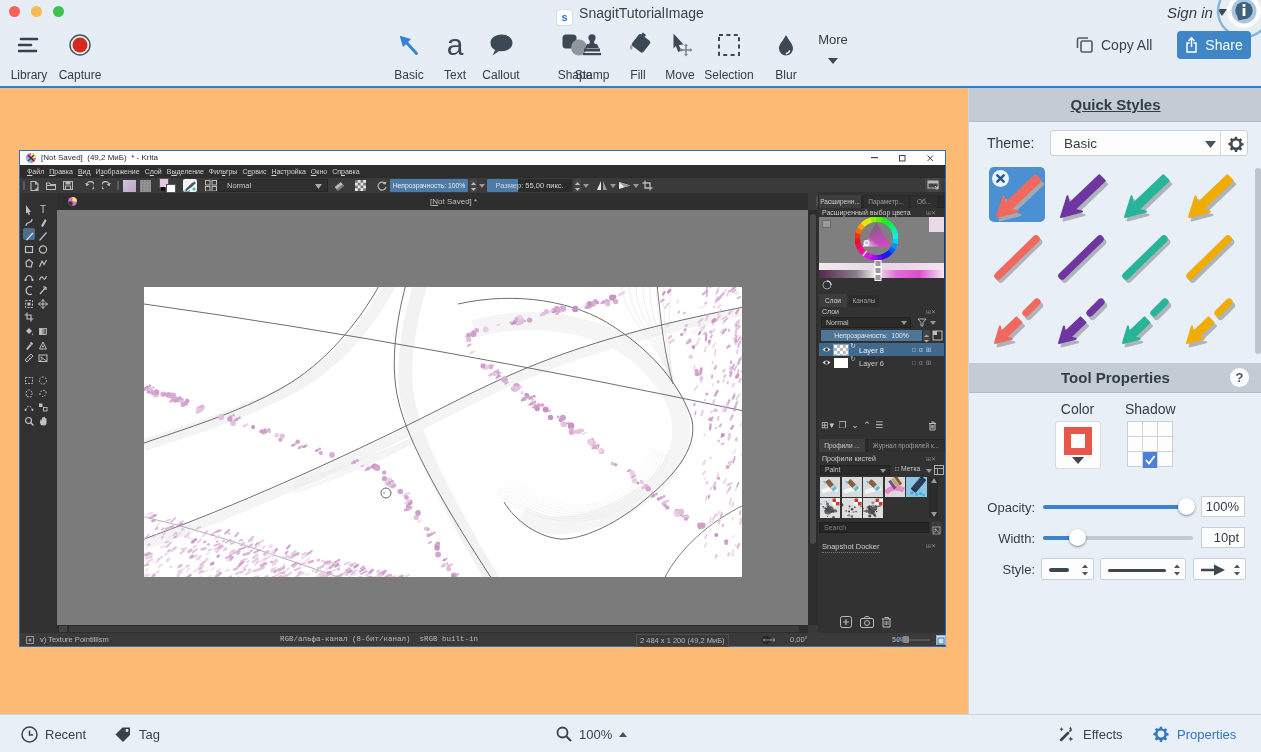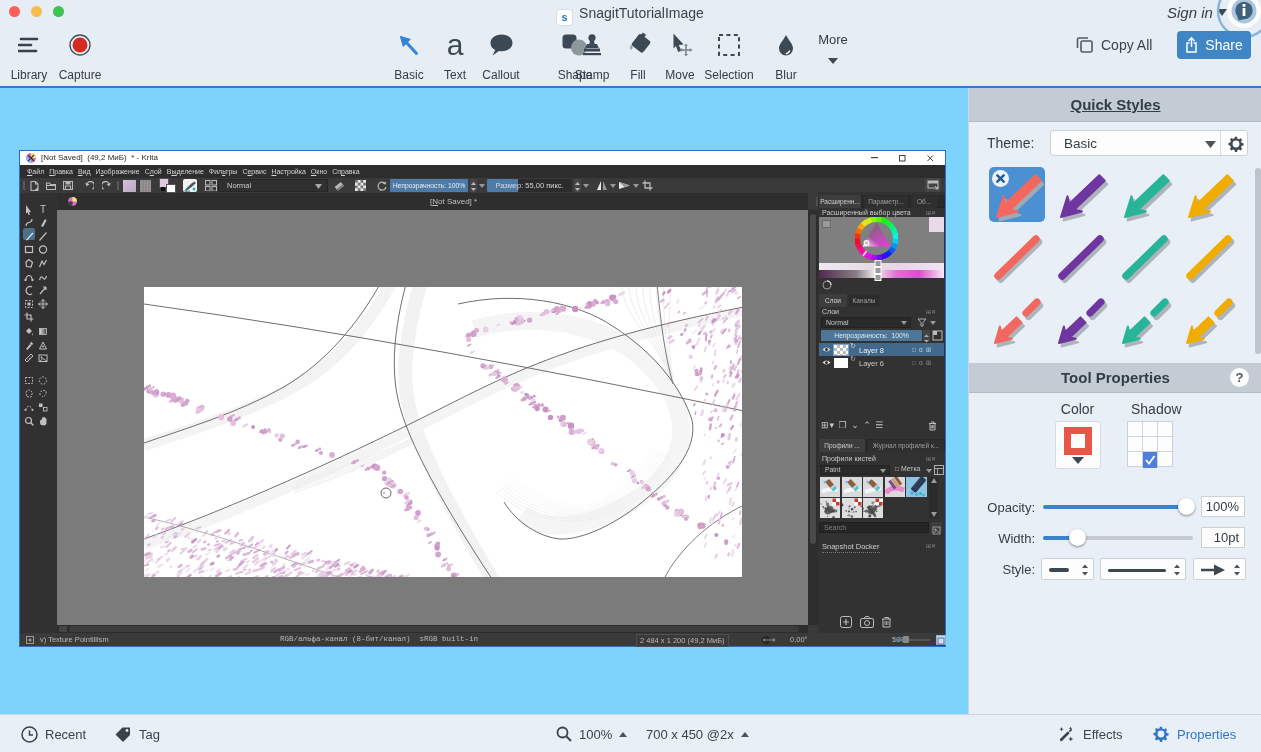--- a/index.html
+++ b/index.html
@@ -1,17 +1,17 @@
 <!DOCTYPE html>
 <html><head>
 <meta charset="utf-8">
 <style>
 * { margin:0; padding:0; box-sizing:border-box; }
 html,body { width:1261px; height:752px; overflow:hidden; font-family:"Liberation Sans",sans-serif; }
-#app { position:relative; width:1105px; height:752px; background:#7dd3fc; }
+#app { position:relative; width:1105px; height:752px; background:#fdba74; }
 
 
 #topbar { position:absolute; left:0; top:0; width:1261px; height:88px; background:#e7edf4; border-bottom:2px solid #2e7cd0; }
 .tl { position:absolute; top:6px; width:11px; height:11px; border-radius:50%; }
 #title { position:absolute; top:5px; left:0; width:100%; text-align:center; font-size:14px; color:#3a434c; }
 #title .slogo { display:inline-block; width:15px; height:15px; background:#fff; border-radius:3px; color:#2176c7; font-weight:bold; font-size:11px; line-height:15px; text-align:center; vertical-align:-3px; margin-right:7px; box-shadow:0 0 0 1px #d6dee6; }
 .tool { position:absolute; top:30px; text-align:center; color:#333d47; font-size:12px; }
 .tool .ic { height:30px; display:flex; align-items:center; justify-content:center; margin-bottom:5px; }
 .tool .lbl { display:block;margin-top:8px; }
 
@@ -310,21 +310,21 @@
           </svg></div>
     </div>
 
     <div style="position:absolute; left:286px; top:80px; width:6px; height:186px; background:#bcc5ce; border-radius:3px;"></div>
 
     <div class="phead" style="top:275px; height:30px; line-height:30px;">Tool Properties
       <div style="position:absolute; right:13px; top:5px; width:19px; height:19px; border-radius:50%; background:#fdfdfd; color:#4a545e; font-size:13px; font-weight:bold; line-height:19px; text-align:center;">?</div>
     </div>
 
     <div style="position:absolute; left:86px; top:313px; width:45px; text-align:center; font-size:14px; color:#333d47; font-weight:normal;">Color</div>
-    <div style="position:absolute; left:162px; top:313px; width:46px; text-align:center; font-size:14px; color:#333d47;">Shadow</div>
+    <div style="position:absolute; left:156px; top:313px; width:46px; text-align:center; font-size:14px; color:#333d47;">Shadow</div>
     <div style="position:absolute; left:86px; top:333px; width:46px; height:48px; background:#fdfdfd; border:1px solid #d5dce2; border-radius:3px;">
       <div style="position:absolute; left:8px; top:5px; width:28px; height:28px; background:#e8564a;"></div>
       <div style="position:absolute; left:15px; top:12px; width:14px; height:14px; background:#fdfdfd;"></div>
       <svg style="position:absolute; left:16px; bottom:4px;" width="12" height="7" viewBox="0 0 12 7">
           <path d="M0 0 h12 l-6 7 Z" fill="#3c4750"></path>
         </svg>
     </div>
     <div id="shadowgrid" style="position:absolute; left:158px; top:333px; width:46px; height:46px; background:#fdfdfd; border:1px solid #c9d1d9;">
       <div style="position:absolute; left:14px; top:0; width:1px; height:46px; background:#ccd4dc;"></div>
       <div style="position:absolute; left:29px; top:0; width:1px; height:46px; background:#ccd4dc;"></div>
@@ -2149,26 +2149,20 @@
     <div class="bitem" style="left:556px;">
       <svg width="16" height="16" viewBox="0 0 16 16">
           <circle cx="6.5" cy="6.5" r="5" fill="none" stroke="#39434d" stroke-width="1.8"></circle>
           <line x1="10.5" y1="10.5" x2="15" y2="15" stroke="#39434d" stroke-width="2"></line>
         </svg>
       <span>100%</span>
       <svg width="8" height="5" viewBox="0 0 8 5">
           <path d="M0 5 h8 L4 0 Z" fill="#49535c"></path>
         </svg>
     </div>
-    <div class="bitem" style="left:646px;">
-      <span>700 x 450 @2x</span>
-      <svg width="8" height="5" viewBox="0 0 8 5">
-          <path d="M0 5 h8 L4 0 Z" fill="#49535c"></path>
-        </svg>
-    </div>
     <div class="bitem" style="left:1057px;">
       <svg width="19" height="19" viewBox="0 0 19 19">
           <g transform="rotate(45 9 10)">
             <rect x="7.6" y="6" width="2.8" height="12" rx="1" fill="#39434d"></rect>
             <rect x="8.2" y="2" width="1.6" height="3.2" fill="#39434d"></rect>
           </g>
           <path d="M4.5 2 l.6 1.6 1.6.6 -1.6.6 -.6 1.6 -.6 -1.6 -1.6 -.6 1.6 -.6 Z" fill="#39434d"></path>
           <path d="M13.5 1.5 l.5 1.3 1.3.5 -1.3.5 -.5 1.3 -.5 -1.3 -1.3 -.5 1.3 -.5 Z" fill="#39434d"></path>
           <path d="M13.8 11.5 l.7 1.8 1.8.7 -1.8.7 -.7 1.8 -.7 -1.8 -1.8 -.7 1.8 -.7 Z" fill="#39434d"></path>
         </svg>

